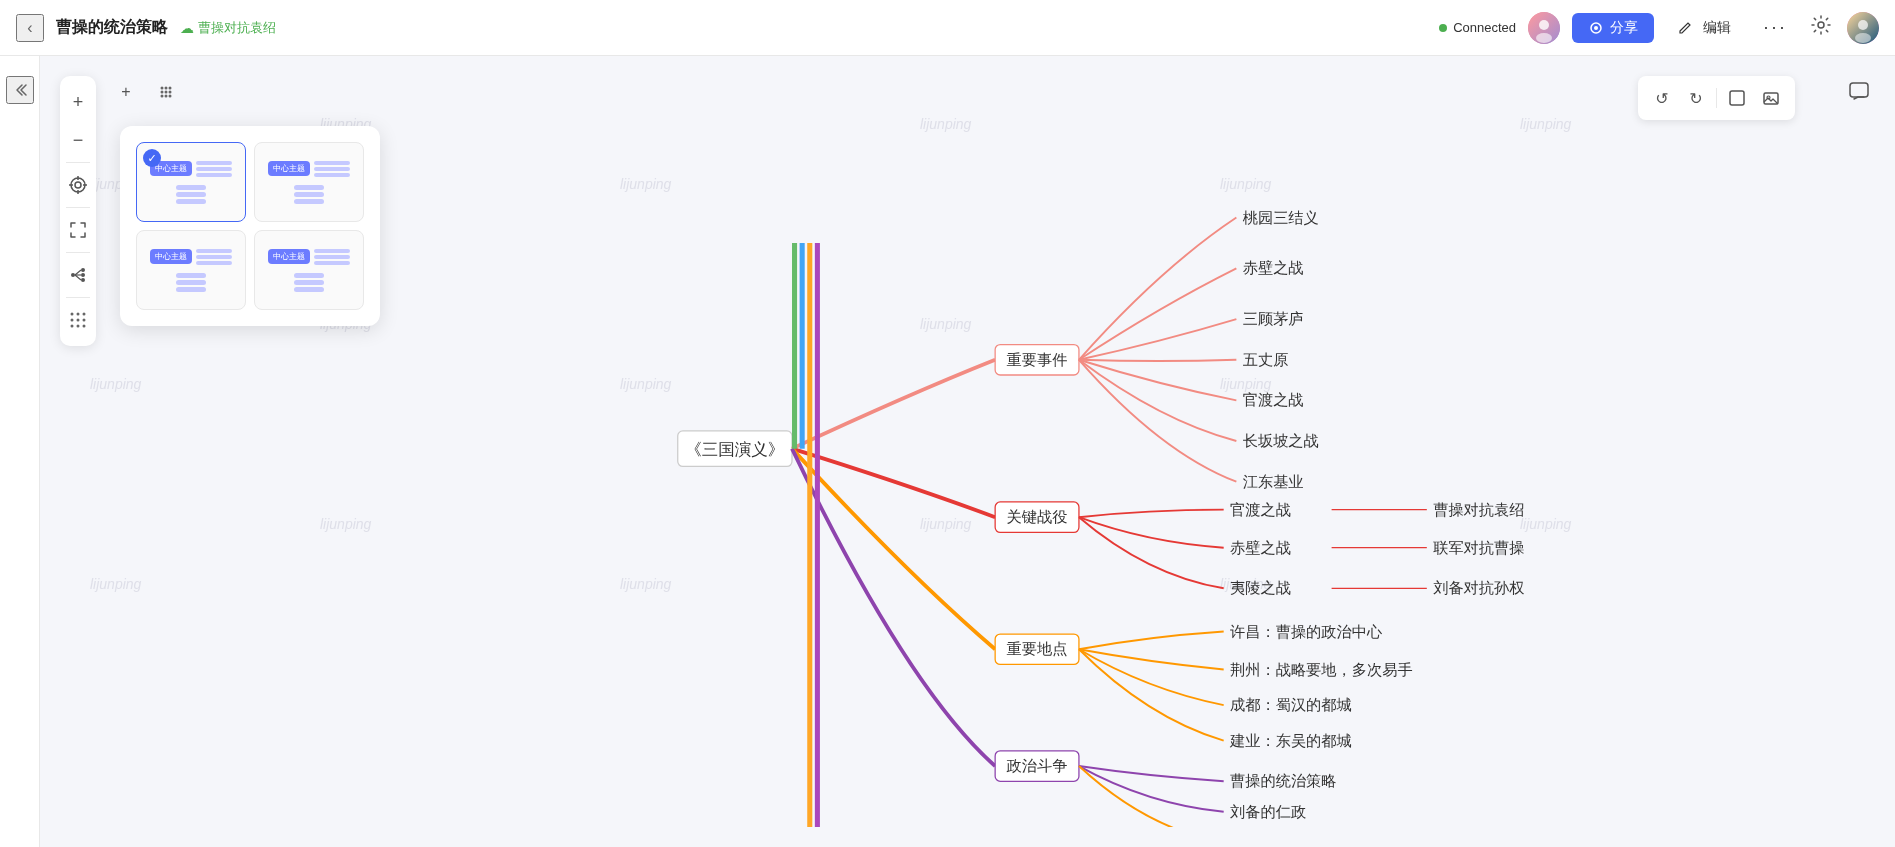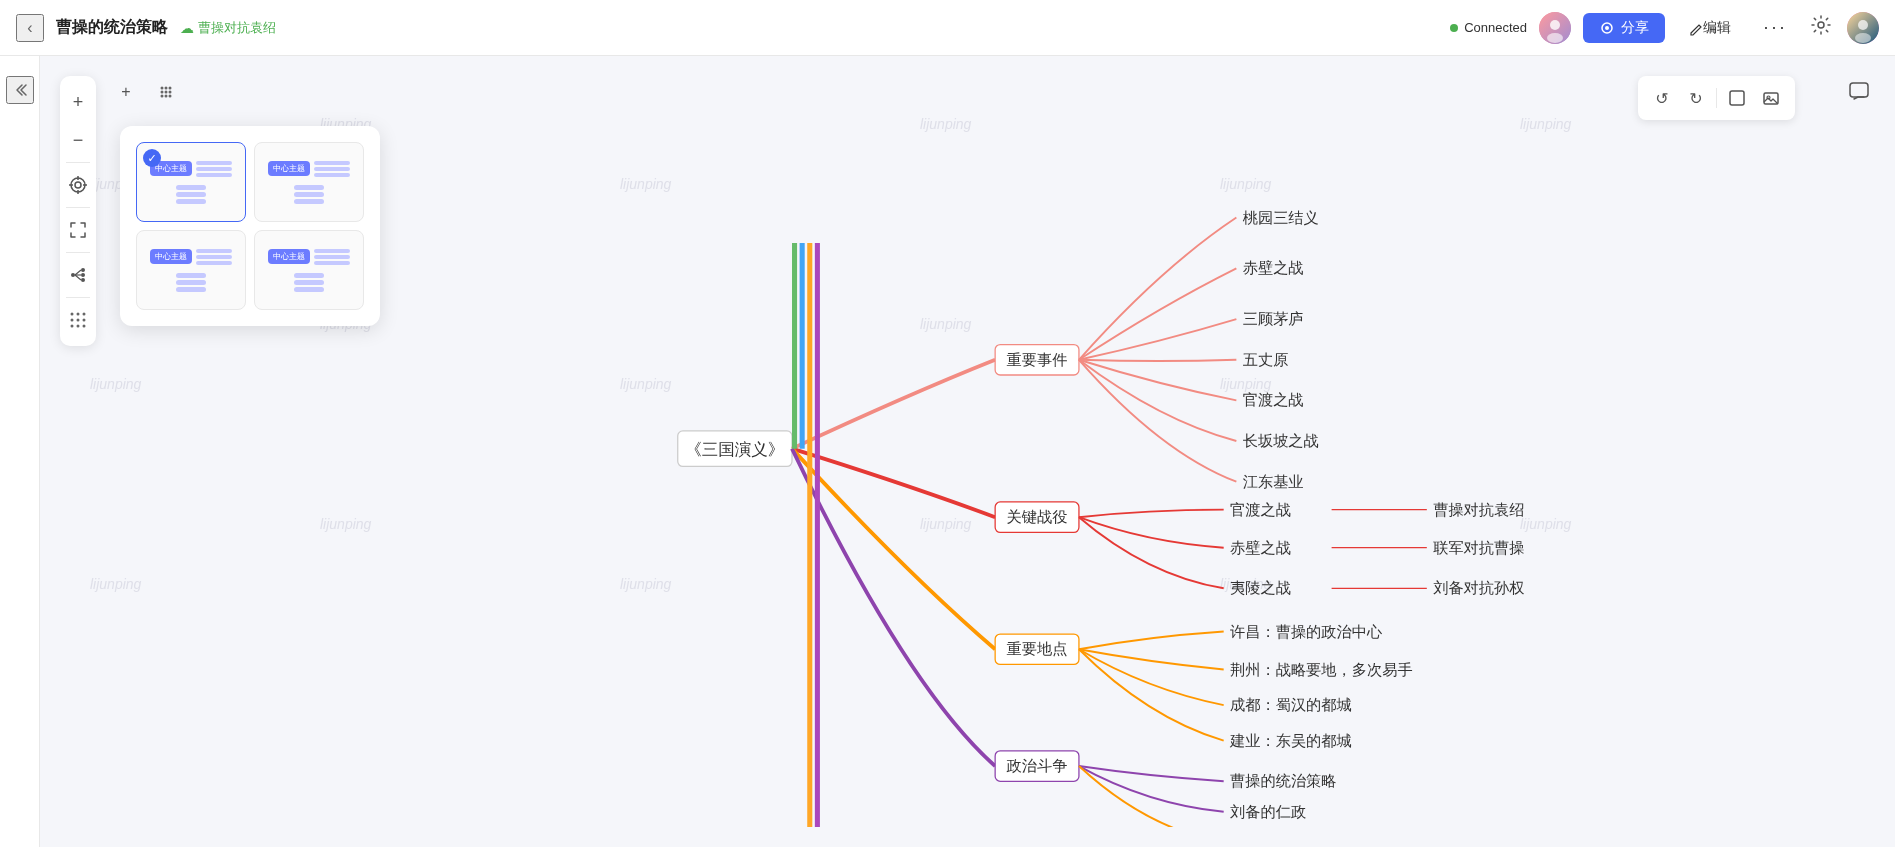--- a/index.html
+++ b/index.html
@@ -28,21 +28,21 @@
     #header .avatar {
       width: 32px; height: 32px; border-radius: 50%; background: linear-gradient(135deg, #ff9a9e, #a18cd1);
       overflow: hidden; display: flex; align-items: center; justify-content: center;
     }
     #header .share-btn {
       background: #4568f5; color: #fff; border: none; border-radius: 6px;
       padding: 6px 16px; font-size: 14px; cursor: pointer; display: flex; align-items: center; gap: 6px;
     }
     #header .edit-btn {
       background: none; border: none; color: #333; font-size: 14px; cursor: pointer;
-      display: flex; align-items: flex-end; gap: 0; padding: 6px 12px;
+      display: flex; align-items: center; gap: 11px; padding: 6px 12px;
     }
     #header .more-btn {
       background: none; border: none; color: #333; font-size: 18px; cursor: pointer;
       padding: 4px 8px; letter-spacing: 2px;
     }
     #header .settings-btn {
       background: none; border: none; cursor: pointer; color: #333; font-size: 18px; padding: 4px;
     }
 
     

